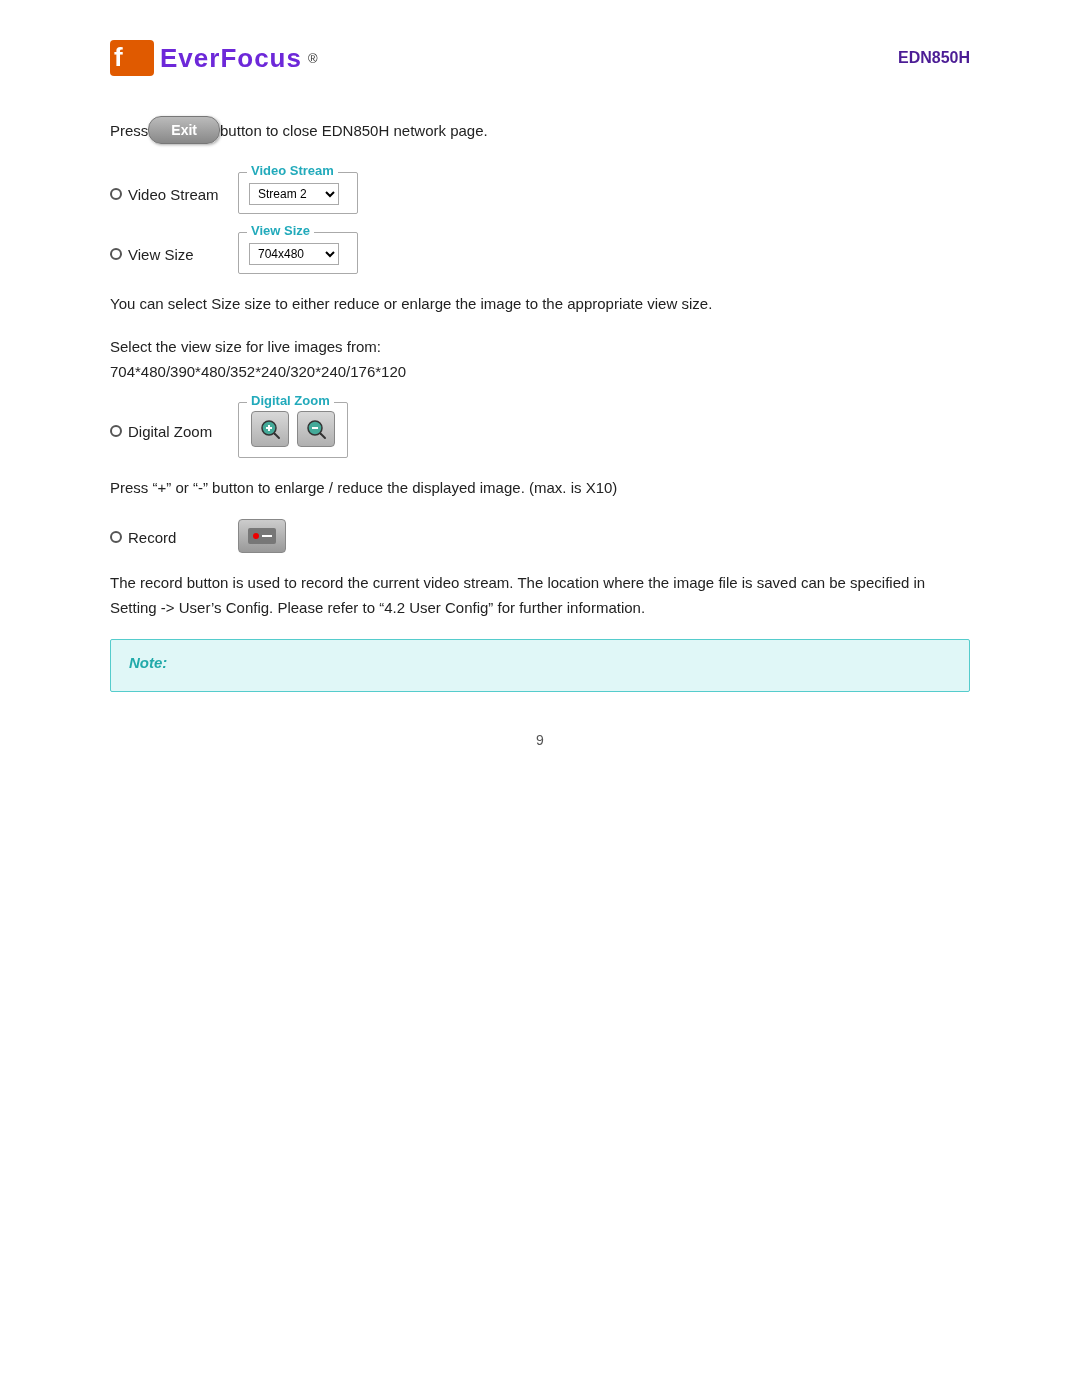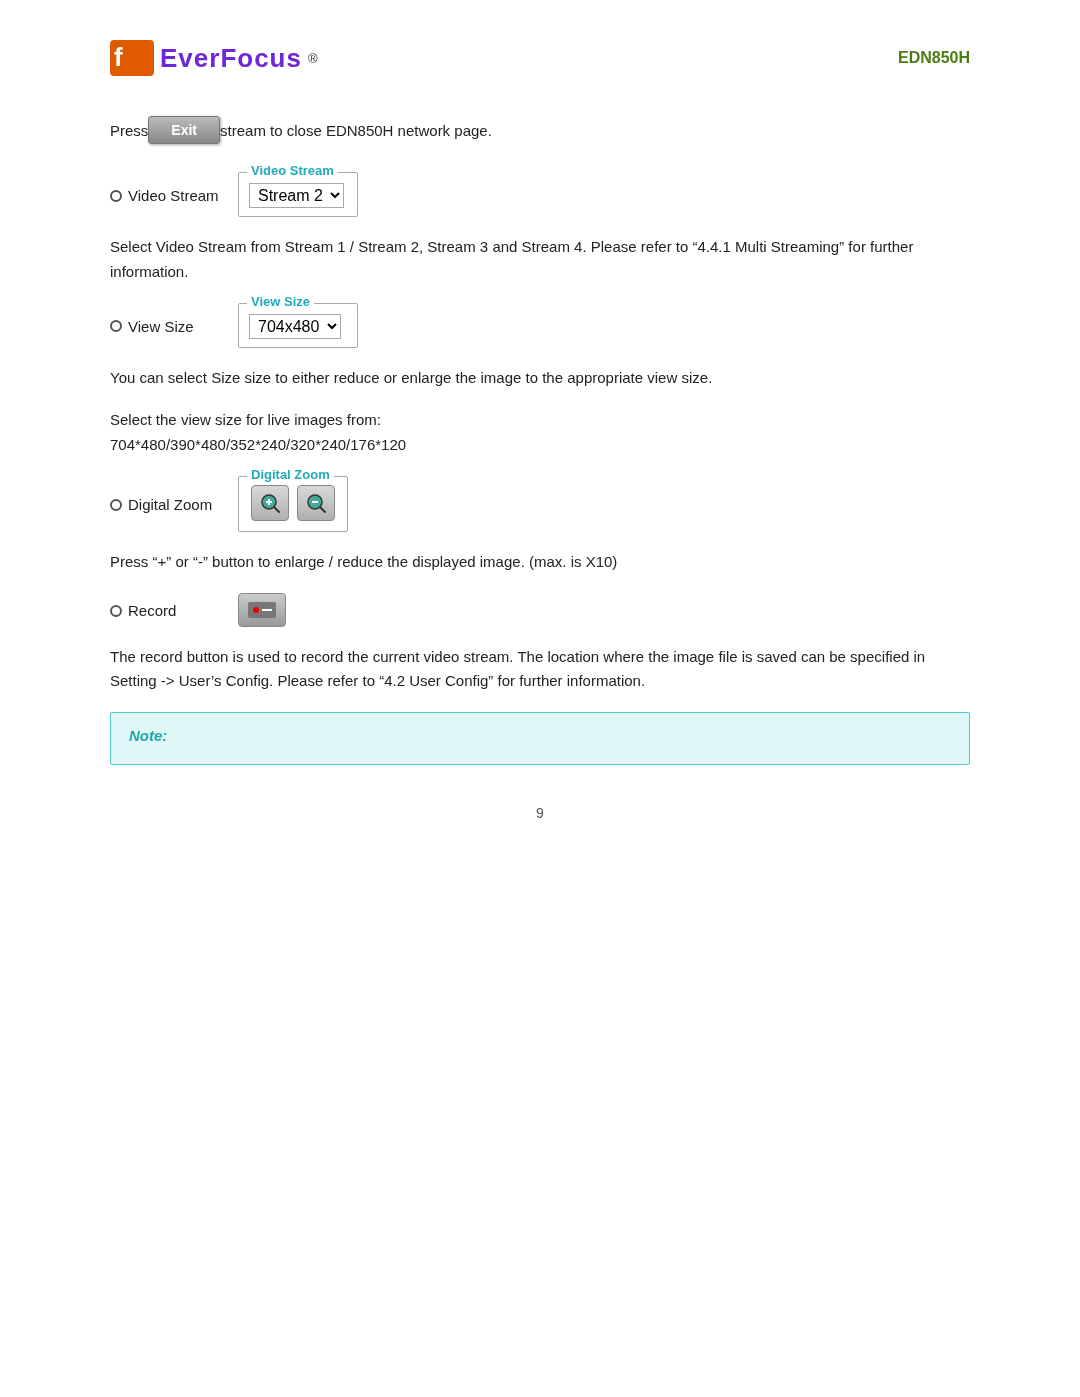--- a/index.html
+++ b/index.html
@@ -29,21 +29,21 @@
       align-items: center;
       gap: 6px;
     }
     .logo-icon {
       width: 44px;
       height: 36px;
     }
     .model-name {
       font-size: 16px;
       font-weight: bold;
-      color: #4d7c0f;
+      color: #4c1d95;
     }
     .bullet {
       display: flex;
       align-items: center;
       gap: 6px;
       min-width: 110px;
       font-size: 15px;
       color: #222;
       padding-top: 2px;
     }
@@ -53,21 +53,21 @@
       border-radius: 50%;
       border: 2px solid #555;
       display: inline-block;
       flex-shrink: 0;
     }
 
     
     .exit-btn {
       background: linear-gradient(to bottom, #bbb, #888);
       border: 1px solid #777;
-      border-radius: 3px;
+      border-radius: 13px;
       padding: 5px 22px;
       font-size: 14px;
       color: #fff;
       font-weight: bold;
       cursor: pointer;
       box-shadow: 1px 1px 3px #aaa;
     }
     .press-row {
       display: flex;
       align-items: center;
@@ -96,21 +96,21 @@
       position: absolute;
       top: -10px;
       left: 8px;
       background: #fff;
       padding: 0 4px;
       font-size: 13px;
       font-weight: bold;
       color: #2ab;
     }
     .field-box select {
-      font-size: 16px;
+      font-size: 12px;
       padding: 2px 4px;
       border: 1px solid #aaa;
       background: #fff;
       min-width: 90px;
       margin-top: 4px;
       cursor: pointer;
     }
 
     
     .para {
@@ -246,40 +246,39 @@
       </svg>
       <span style="font-size:26px;font-weight:bold;color:#6d28d9;letter-spacing:1px;">EverFocus</span>
         <span style="font-size:13px;vertical-align:super;color:#333;">®</span>
     </div>
     <div class="model-name">EDN850H</div>
   </div>
 
   <div class="press-row">
     <span class="press-label">Press</span>
     <button class="exit-btn">Exit</button>
-    <span class="press-desc">stream to close EDN850H network page.</span>
+    <span class="press-desc">button to close EDN850H network page.</span>
   </div>
 
   <div class="video-stream-row">
     <div class="bullet">
       <span class="bullet-circle"></span>
       <span>Video Stream</span>
     </div>
     <div class="field-box">
       <span class="field-legend">Video Stream</span>
       <select>
         <option>Stream 1</option>
         <option selected="">Stream 2</option>
         <option>Stream 3</option>
         <option>Stream 4</option>
       </select>
     </div>
   </div>
 
-  <p class="para">Select Video Stream from Stream 1 / Stream 2, Stream 3 and Stream 4. Please refer to “4.4.1 Multi Streaming” for further information.</p>
 
   <div class="view-size-row">
     <div class="bullet">
       <span class="bullet-circle"></span>
       <span>View Size</span>
     </div>
     <div class="field-box">
       <span class="field-legend">View Size</span>
       <select>
         <option selected="">704x480</option>

